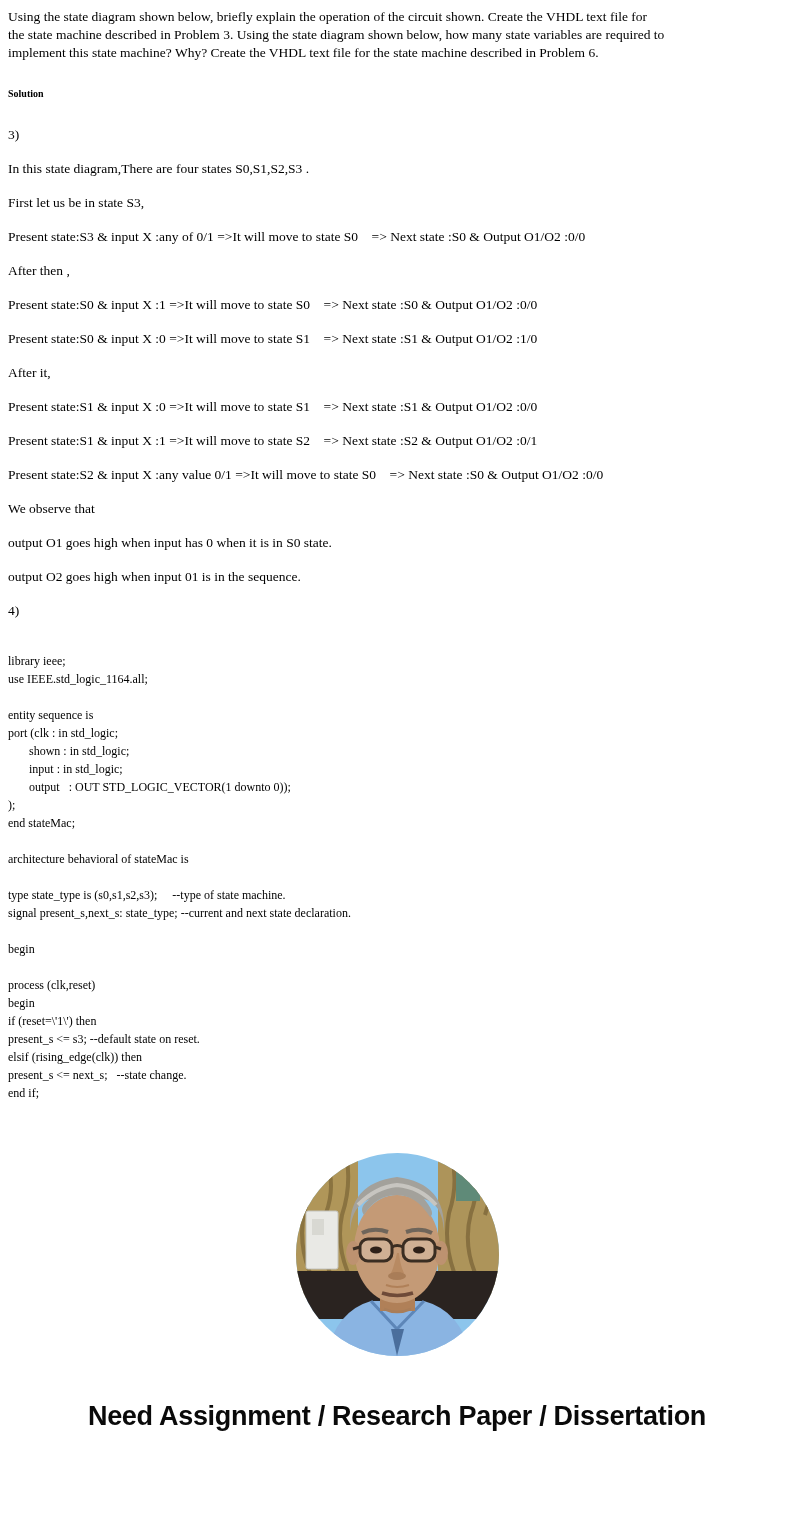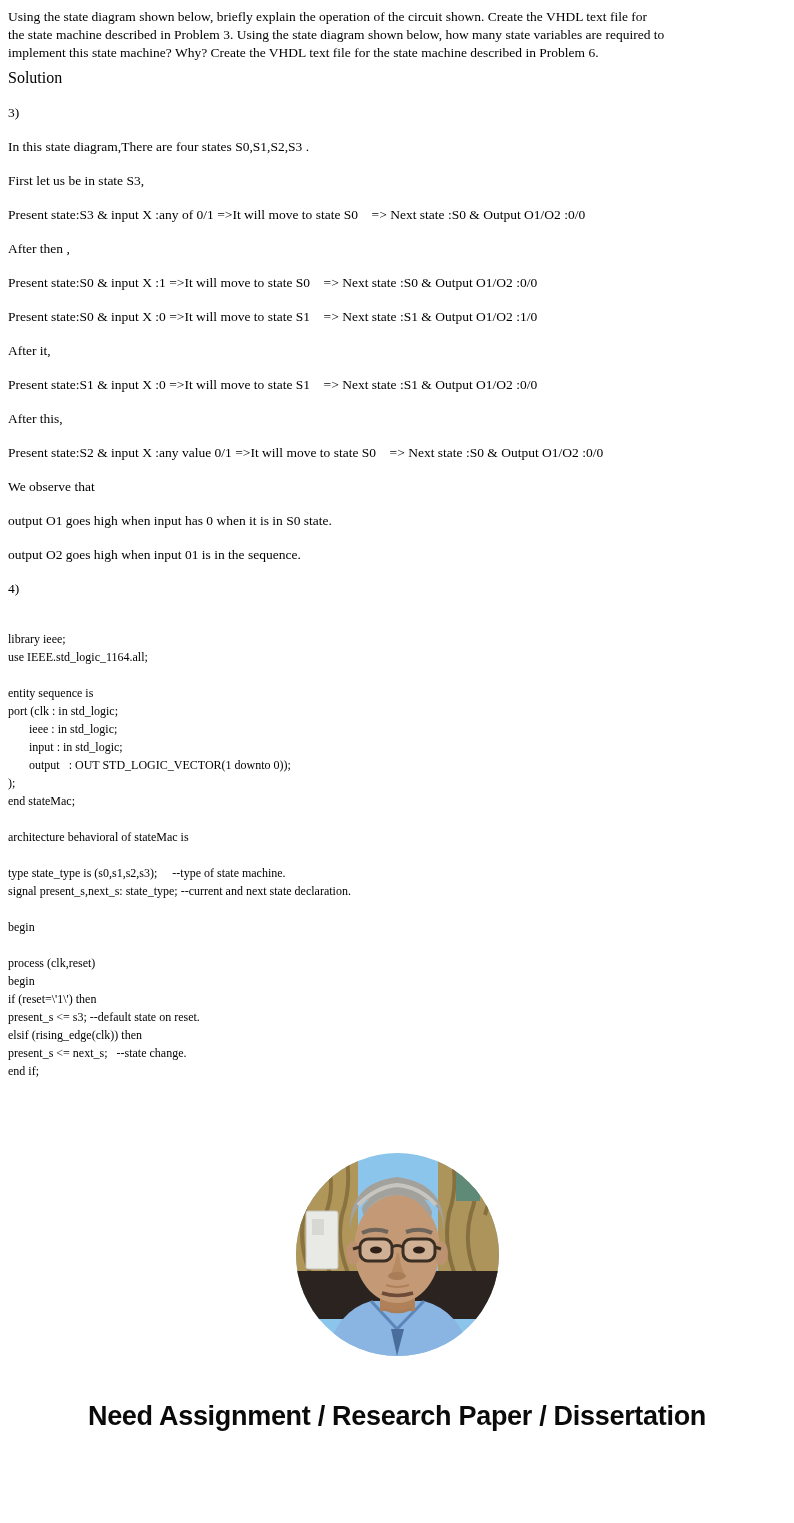--- a/index.html
+++ b/index.html
@@ -12,24 +12,24 @@
     color: #000000;
     overflow: hidden;
   }
   .content { padding: 8px 8px 0 8px; }
   .tline {
     white-space: pre-wrap;
     font-size: 13.5px;
     line-height: 18px;
   }
   .heading {
-    font-size: 16px;
-    font-weight: normal;
+    font-size: 10px;
+    font-weight: bold;
     line-height: 20px;
-    margin: 6px 0;
+    margin: 22px 0;
   }
   .para {
     white-space: pre-wrap;
     font-size: 13.5px;
     line-height: 18px;
     margin: 16px 0;
   }
   .code {
     margin-top: 32px;
   }
@@ -79,35 +79,35 @@
     <div>
         <div class="para">3)</div>
         <div class="para">In this state diagram,There are four states S0,S1,S2,S3 .</div>
         <div class="para">First let us be in state S3,</div>
         <div class="para">Present state:S3 &amp; input X :any of 0/1 =&gt;It will move to state S0    =&gt; Next state :S0 &amp; Output O1/O2 :0/0</div>
         <div class="para">After then ,</div>
         <div class="para">Present state:S0 &amp; input X :1 =&gt;It will move to state S0    =&gt; Next state :S0 &amp; Output O1/O2 :0/0</div>
         <div class="para">Present state:S0 &amp; input X :0 =&gt;It will move to state S1    =&gt; Next state :S1 &amp; Output O1/O2 :1/0</div>
         <div class="para">After it,</div>
         <div class="para">Present state:S1 &amp; input X :0 =&gt;It will move to state S1    =&gt; Next state :S1 &amp; Output O1/O2 :0/0</div>
-        <div class="para">After this,</div>
+        <div class="para">Present state:S1 &amp; input X :1 =&gt;It will move to state S2    =&gt; Next state :S2 &amp; Output O1/O2 :0/1</div>
         <div class="para">Present state:S2 &amp; input X :any value 0/1 =&gt;It will move to state S0    =&gt; Next state :S0 &amp; Output O1/O2 :0/0</div>
         <div class="para">We observe that</div>
         <div class="para">output O1 goes high when input has 0 when it is in S0 state.</div>
         <div class="para">output O2 goes high when input 01 is in the sequence.</div>
         <div class="para">4)</div>
       </div>
 
     <div class="code">
         <div class="codeline">library ieee;</div>
         <div class="codeline">use IEEE.std_logic_1164.all;</div>
         <div class="codeline"></div>
         <div class="codeline">entity sequence is</div>
         <div class="codeline">port (clk : in std_logic;</div>
-        <div class="codeline">       ieee : in std_logic;</div>
+        <div class="codeline">       shown : in std_logic;</div>
         <div class="codeline">       input : in std_logic;</div>
         <div class="codeline">       output   : OUT STD_LOGIC_VECTOR(1 downto 0));</div>
         <div class="codeline">);</div>
         <div class="codeline">end stateMac;</div>
         <div class="codeline"></div>
         <div class="codeline">architecture behavioral of stateMac is</div>
         <div class="codeline"></div>
         <div class="codeline">type state_type is (s0,s1,s2,s3);     --type of state machine.</div>
         <div class="codeline">signal present_s,next_s: state_type; --current and next state declaration.</div>
         <div class="codeline"></div>

